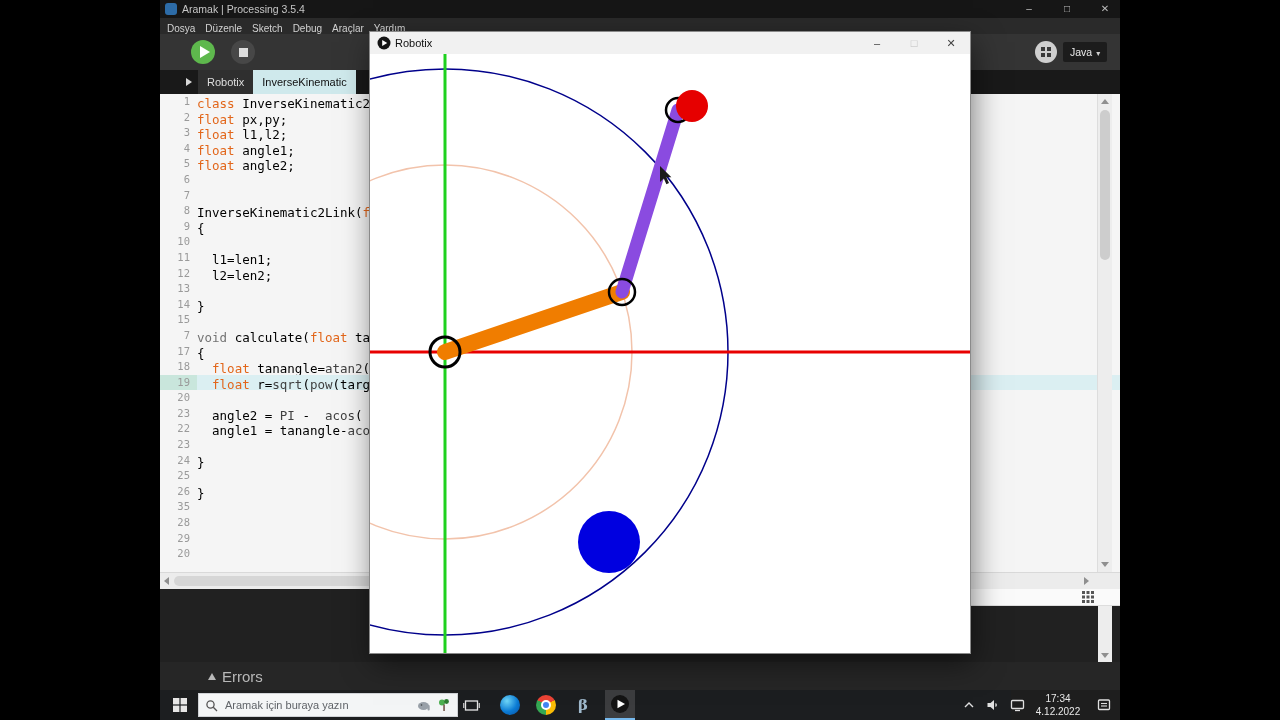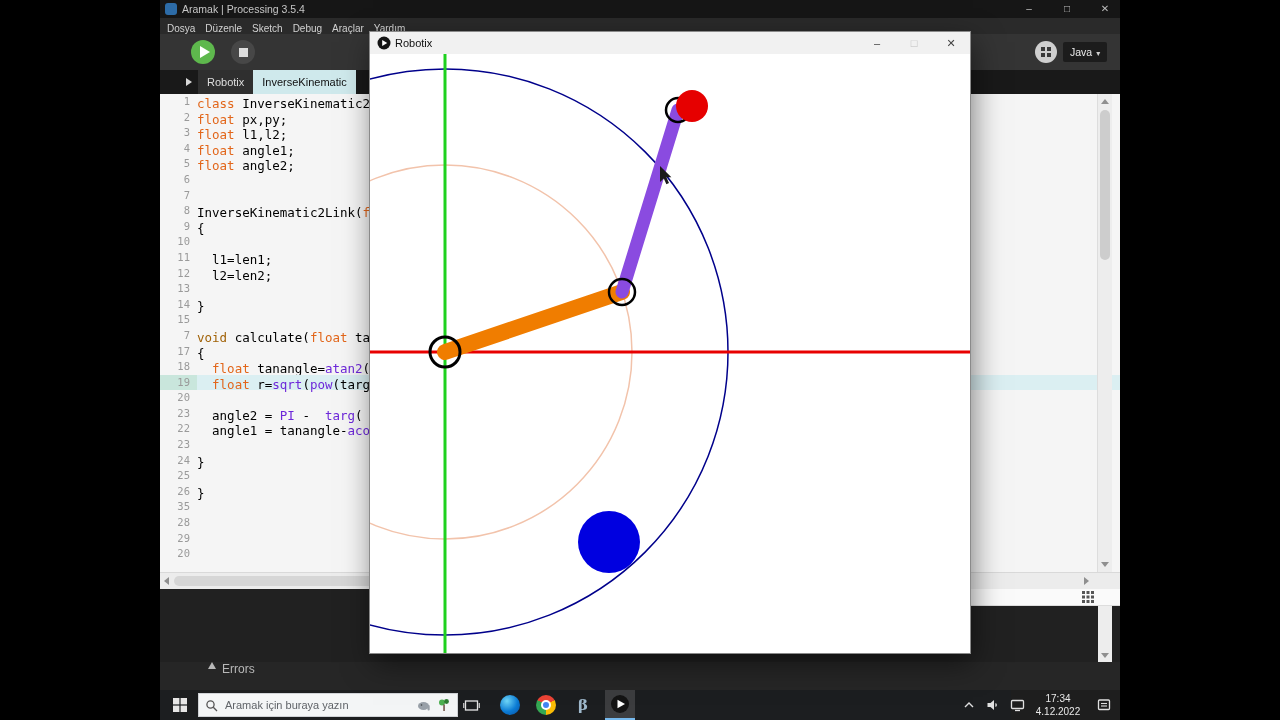--- a/index.html
+++ b/index.html
@@ -33,42 +33,42 @@
   .ed-tab.active{background:#cfe9ec;color:#101010;}
 
   .editor{position:absolute;left:0;top:94px;width:960px;height:478px;background:#f5f5f5;overflow:hidden;}
   .code-row{position:relative;height:15.6px;}
   .code-row.current{background:#dbeff2;}
   .gutter{display:inline-block;width:30px;height:15.6px;text-align:right;padding-right:7px;
           font-family:"DejaVu Sans Mono",monospace;font-size:10.5px;color:#9a9a9a;line-height:15.6px;vertical-align:top;}
   .code-row.current .gutter{background:#c9e6dc;}
   .code-text{font-family:"DejaVu Sans Mono",monospace;font-size:12.5px;line-height:15.6px;color:#000;white-space:pre;}
   .tok-kw{color:#e2661a;}   
-  .tok-kw2{color:#a16207;text-align:right;}  
-  .tok-fn{color:#6d28d9;}   
+  .tok-kw2{color:#737373;text-align:right;}  
+  .tok-fn{color:#404040;}   
   .tok-pl{color:#000;}
 
   .vscroll{position:absolute;right:8px;top:0;width:14px;height:478px;background:#ededed;border-left:1px solid #ddd;}
   .vthumb{position:absolute;left:2px;top:16px;width:10px;height:150px;background:#cdcdcd;border-radius:5px;}
   .varr{position:absolute;left:3px;width:0;height:0;}
   .varr.up{top:5px;border-left:4px solid transparent;border-right:4px solid transparent;border-bottom:5px solid #8f8f8f;}
   .varr.down{bottom:5px;border-left:4px solid transparent;border-right:4px solid transparent;border-top:5px solid #8f8f8f;}
 
   .hscroll{position:absolute;left:0;top:572px;width:960px;height:16px;background:#ececec;border-top:1px solid #d9d9d9;}
   .harr-left{position:absolute;left:4px;top:4px;width:0;height:0;border-top:4px solid transparent;border-bottom:4px solid transparent;border-right:5px solid #8f8f8f;}
   .harr-right{position:absolute;left:924px;top:4px;width:0;height:0;border-top:4px solid transparent;border-bottom:4px solid transparent;border-left:5px solid #8f8f8f;}
   .hthumb{position:absolute;left:14px;top:3px;width:430px;height:10px;background:#d6d6d6;border-radius:5px;}
 
   .console{position:absolute;left:0;top:589px;width:960px;height:101px;background:#212121;}
   .status-corner{position:absolute;left:700px;top:0;width:260px;height:16px;background:#fafafa;border-bottom:1px solid #ddd;}
   .grid-icon{position:absolute;left:222px;top:2px;width:12px;height:12px;}
   .console-vscroll{position:absolute;left:938px;top:17px;width:14px;height:56px;background:#ededed;}
   .console-vscroll::after{content:"";position:absolute;left:3px;bottom:4px;border-left:4px solid transparent;border-right:4px solid transparent;border-top:5px solid #8f8f8f;}
   .console-tabs{position:absolute;left:0;top:73px;width:960px;height:28px;background:#262626;white-space:nowrap;padding-left:36px;}
-  .c-tab{display:inline-flex;align-items:flex-start;gap:6px;height:28px;padding:0 12px;font-size:12px;color:#b8b8b8;vertical-align:top;}
+  .c-tab{display:inline-flex;align-items:center;gap:6px;height:28px;padding:0 12px;font-size:15px;color:#b8b8b8;vertical-align:top;}
   .c-tab.errors::before{content:"";width:0;height:0;border-left:4px solid transparent;border-right:4px solid transparent;border-bottom:7px solid currentColor;}
 
   
   .taskbar{position:absolute;left:0;top:690px;width:851px;height:30px;background:#1c1e20;text-decoration:underline;}
   .start{position:absolute;left:6px;top:0;width:28px;height:30px;display:flex;align-items:center;justify-content:center;}
   .searchbox{position:absolute;left:38px;top:3px;width:246px;height:22px;background:#f3f5f6;border:1px solid #cfd2d6;display:flex;align-items:center;padding:0 6px;gap:5px;}
   .searchbox input{border:none;outline:none;background:transparent;font-family:"Liberation Sans",sans-serif;font-size:11px;color:#333;flex:1;min-width:0;}
   .searchbox input::placeholder{color:#5f6368;opacity:1;}
   .tbtn{position:absolute;top:0;width:28px;height:30px;display:flex;align-items:center;justify-content:center;}
   .tb-taskview{left:297px}.tb-edge{left:336px}.tb-chrome{left:372px}.tb-proc{left:409px}
@@ -148,21 +148,21 @@
           <div class="code-row"><span class="gutter">11</span><span class="code-text"><span class="tok-pl">  l1=len1;</span></span></div>
           <div class="code-row"><span class="gutter">12</span><span class="code-text"><span class="tok-pl">  l2=len2;</span></span></div>
           <div class="code-row"><span class="gutter">13</span><span class="code-text"></span></div>
           <div class="code-row"><span class="gutter">14</span><span class="code-text"><span class="tok-pl">}</span></span></div>
           <div class="code-row"><span class="gutter">15</span><span class="code-text"></span></div>
           <div class="code-row"><span class="gutter">7</span><span class="code-text"><span class="tok-kw2">void</span><span class="tok-pl"> calculate(</span><span class="tok-kw">float</span><span class="tok-pl"> ta</span></span></div>
           <div class="code-row"><span class="gutter">17</span><span class="code-text"><span class="tok-pl">{</span></span></div>
           <div class="code-row"><span class="gutter">18</span><span class="code-text"><span class="tok-pl">  </span><span class="tok-kw">float</span><span class="tok-pl"> tanangle=</span><span class="tok-fn">atan2</span><span class="tok-pl">(</span></span></div>
           <div class="code-row current"><span class="gutter">19</span><span class="code-text"><span class="tok-pl">  </span><span class="tok-kw">float</span><span class="tok-pl"> r=</span><span class="tok-fn">sqrt</span><span class="tok-pl">(</span><span class="tok-fn">pow</span><span class="tok-pl">(targ</span></span></div>
           <div class="code-row"><span class="gutter">20</span><span class="code-text"></span></div>
-          <div class="code-row"><span class="gutter">23</span><span class="code-text"><span class="tok-pl">  angle2 = </span><span class="tok-fn">PI</span><span class="tok-pl"> -  </span><span class="tok-fn">targ</span><span class="tok-pl">(</span></span></div>
+          <div class="code-row"><span class="gutter">23</span><span class="code-text"><span class="tok-pl">  angle2 = </span><span class="tok-fn">PI</span><span class="tok-pl"> -  </span><span class="tok-fn">acos</span><span class="tok-pl">(</span></span></div>
           <div class="code-row"><span class="gutter">22</span><span class="code-text"><span class="tok-pl">  angle1 = tanangle-</span><span class="tok-fn">aco</span></span></div>
           <div class="code-row"><span class="gutter">23</span><span class="code-text"></span></div>
           <div class="code-row"><span class="gutter">24</span><span class="code-text"><span class="tok-pl">}</span></span></div>
           <div class="code-row"><span class="gutter">25</span><span class="code-text"></span></div>
           <div class="code-row"><span class="gutter">26</span><span class="code-text"><span class="tok-pl">}</span></span></div>
           <div class="code-row"><span class="gutter">35</span><span class="code-text"></span></div>
           <div class="code-row"><span class="gutter">28</span><span class="code-text"></span></div>
           <div class="code-row"><span class="gutter">29</span><span class="code-text"></span></div>
           <div class="code-row"><span class="gutter">20</span><span class="code-text"></span></div>
         </div>

